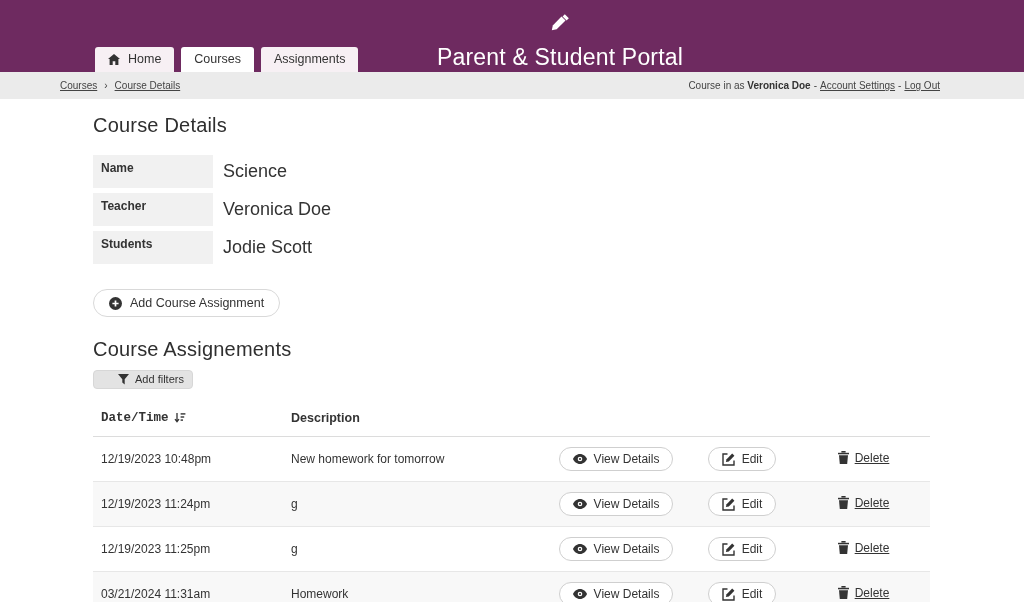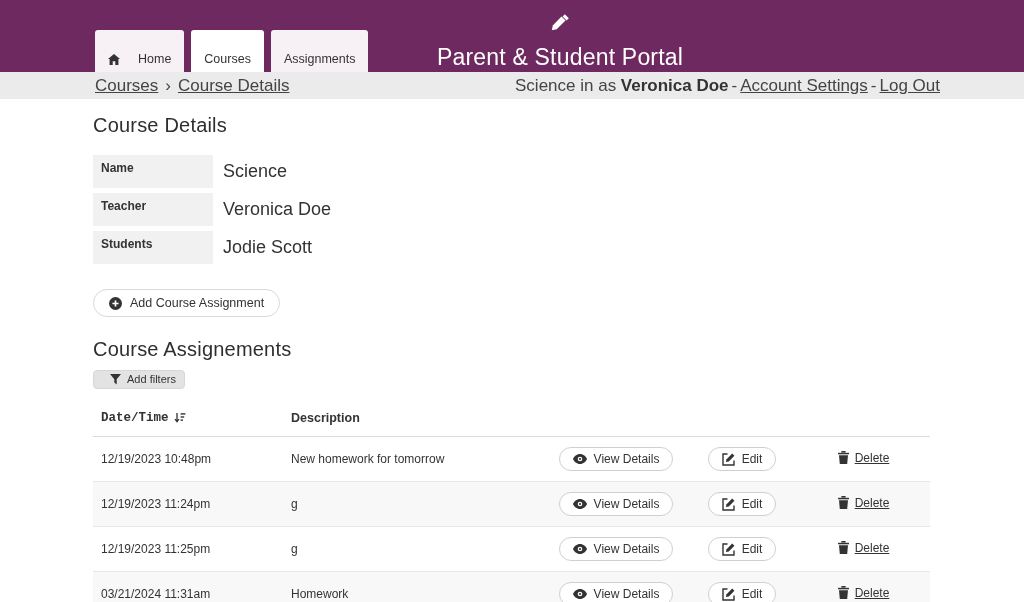--- a/index.html
+++ b/index.html
@@ -32,40 +32,40 @@
   .tabs {
     position: absolute;
     left: 95px;
     bottom: 0;
     display: flex;
     gap: 7px;
   }
   .tab {
     display: inline-flex;
     align-items: center;
-    gap: 18px;
+    gap: 8px;
     background: #f7f0f4;
     border-radius: 3px 3px 0 0;
-    padding: 22px 13px 6px 13px;
+    padding: 5px 13px 6px 13px;
     font-size: 12.5px;
     color: #333;
     cursor: pointer;
     border: none;
   }
   .tab.active { background: #ffffff; }
 
   
   .crumb-bar {
     background: #ebebeb;
     height: 27px;
     display: flex;
     align-items: center;
     justify-content: space-between;
-    padding: 0 84px 0 95px;
-    font-size: 17px;
+    padding: 0 84px 0 60px;
+    font-size: 10px;
     color: #444;
   }
   .crumb-bar a { color: #444; text-decoration: underline; cursor: pointer; }
   .crumb-sep { margin: 0 7px; }
   .session b { color: #333; }
   .session span.dash { margin: 0 3px; }
 
   
   .main { padding: 15px 94px 0 93px; }
 
@@ -109,21 +109,21 @@
   .add-assignment-btn { margin-top: 20px; }
   .assignments-heading { margin-top: 21px; }
 
   .small-btn {
     display: inline-flex;
     align-items: center;
     gap: 6px;
     background: #e3e3e3;
     border: 1px solid #d7d7d7;
     border-radius: 4px;
-    padding: 2px 8px 3px 16px;
+    padding: 2px 8px 3px 24px;
     font-size: 11px;
     font-family: inherit;
     color: #333;
     cursor: pointer;
     margin-top: 9px;
   }
 
   
   table.assignments {
     margin-top: 10px;
@@ -209,21 +209,21 @@
       <span>Assignments</span>
     </button>
   </div>
 </div>
 
 <div class="crumb-bar">
   <div class="crumbs">
     <a>Courses</a><span class="crumb-sep">›</span><a>Course Details</a>
   </div>
   <div class="session">
-    <span>Science in as </span><b>Veronica Doe</b><span class="dash">-</span><a>Account Settings</a><span class="dash">-</span><a>Log Out</a>
+    <span>Course in as </span><b>Veronica Doe</b><span class="dash">-</span><a>Account Settings</a><span class="dash">-</span><a>Log Out</a>
   </div>
 </div>
 
 <div class="main">
 
   <h2 class="section-heading">Course Details</h2>
 
   <div class="details">
     <div class="detail-row">
       <div class="detail-label">Name</div>

